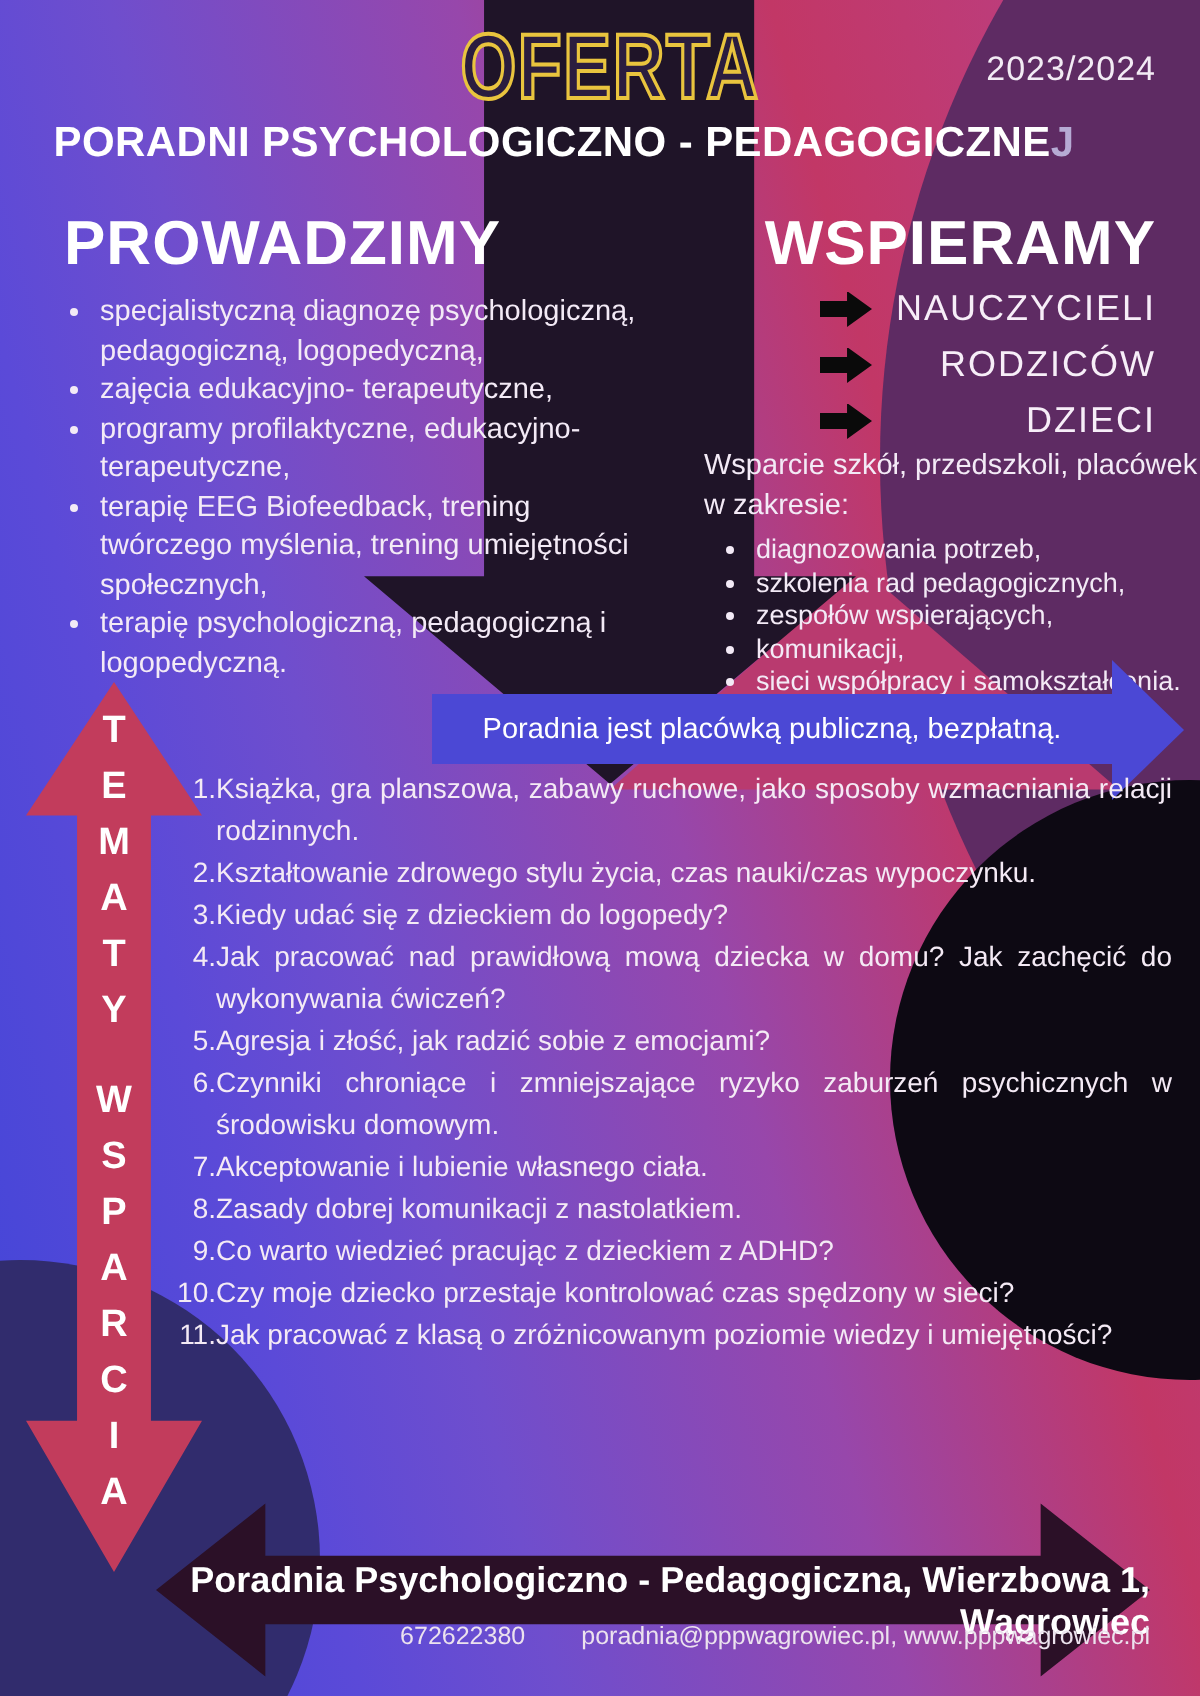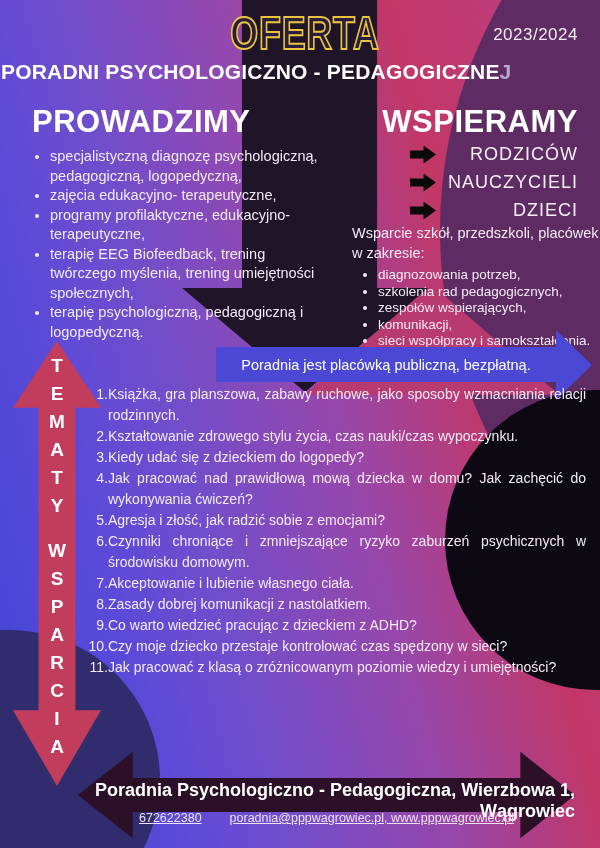--- a/index.html
+++ b/index.html
@@ -19,21 +19,21 @@
   .circle-black { position:absolute; left:445px; top:390px; width:300px; height:300px;
     border-radius:50%; background:var(--circle-black); }
   .circle-bottom-left { position:absolute; left:-140px; top:630px; width:300px; height:300px;
     border-radius:50%; background:var(--circle-indigo); }
   
   .badge-oferta { position:absolute; left:185px; top:6px; width:240px; text-align:center;
     font-size:46px; font-weight:700; letter-spacing:1px;
     color:#2b1d3f; -webkit-text-stroke:2px var(--accent-yellow);
     transform:scaleX(0.78); transform-origin:center; }
   .school-year { position:absolute; right:22px; top:25px; font-size:17px; color:#f2ebf4; letter-spacing:0.5px; }
-  .main-title { position:absolute; left:1px; top:60px; width:540px; 
+  .main-title { position:absolute; left:12px; top:60px; width:540px; text-align:center;
     font-size:21px; font-weight:700; color:#ffffff; letter-spacing:0.2px; }
   .title-tail { color:#b6abd4; }
   
   .section-heading { margin:0; font-size:31px; font-weight:700; color:#fff; letter-spacing:0.5px; }
   .col-left { position:absolute; left:32px; top:104px; width:302px; }
   .bullets { margin:7px 0 0; padding-left:18px; color:var(--text-light);
     font-size:14.5px; line-height:19.5px; }
   .col-right-heading { position:absolute; left:322px; top:104px; width:256px; text-align:right; }
   .targets { position:absolute; left:322px; top:144px; width:256px;
     display:flex; flex-direction:column; gap:7px; }
@@ -65,21 +65,21 @@
   .topics ol { margin:0; padding-left:22px; color:#f4eaf5;
     font-size:14px; line-height:21px; text-align:justify; }
   .topics li::marker { content: counter(list-item) "."; }
   
   .footer-arrow { position:absolute; left:78px; top:750px; width:497px; height:90px;
     background:var(--footer-arrow);
     clip-path:polygon(0 50%,11% 2%,11% 31%,89% 31%,89% 2%,100% 50%,89% 98%,89% 69%,11% 69%,11% 98%); }
   .footer-address { position:absolute; left:78px; top:780px; width:497px; text-align:right;
     font-size:18px; font-weight:700; color:#ffffff; }
   .footer-contact { position:absolute; left:78px; top:811px; width:497px;
-    display:flex; justify-content:center; gap:28px; font-size:12.5px; color:#ece2ee;text-decoration:underline; }
+    display:flex; justify-content:flex-end; gap:28px; font-size:12.5px; color:#ece2ee; }
 </style>
 </head>
 <body>
 
 <div class="poster">
 
   <div class="circle-top-right"></div>
   <div class="wedge-magenta"></div>
   <div class="down-arrow-shape"></div>
   <div class="circle-black"></div>
@@ -97,25 +97,25 @@
       <li>programy profilaktyczne, edukacyjno-terapeutyczne,</li>
       <li>terapię EEG Biofeedback, trening twórczego myślenia, trening umiejętności społecznych,</li>
       <li>terapię psychologiczną, pedagogiczną i logopedyczną.</li>
     </ul>
   </div>
 
   <h2 class="section-heading col-right-heading">WSPIERAMY</h2>
   <div class="targets">
     <div class="target-row">
       <span class="arrow-icon"></span>
-      <span class="target-label">RODZICÓW</span>
+      <span class="target-label">NAUCZYCIELI</span>
     </div>
     <div class="target-row">
       <span class="arrow-icon"></span>
-      <span class="target-label">NAUCZYCIELI</span>
+      <span class="target-label">RODZICÓW</span>
     </div>
     <div class="target-row">
       <span class="arrow-icon"></span>
       <span class="target-label">DZIECI</span>
     </div>
   </div>
   <div class="support">
     <p class="support-intro">Wsparcie szkół, przedszkoli,  placówek w zakresie:</p>
     <ul class="support-bullets">
       <li>diagnozowania potrzeb,</li>

